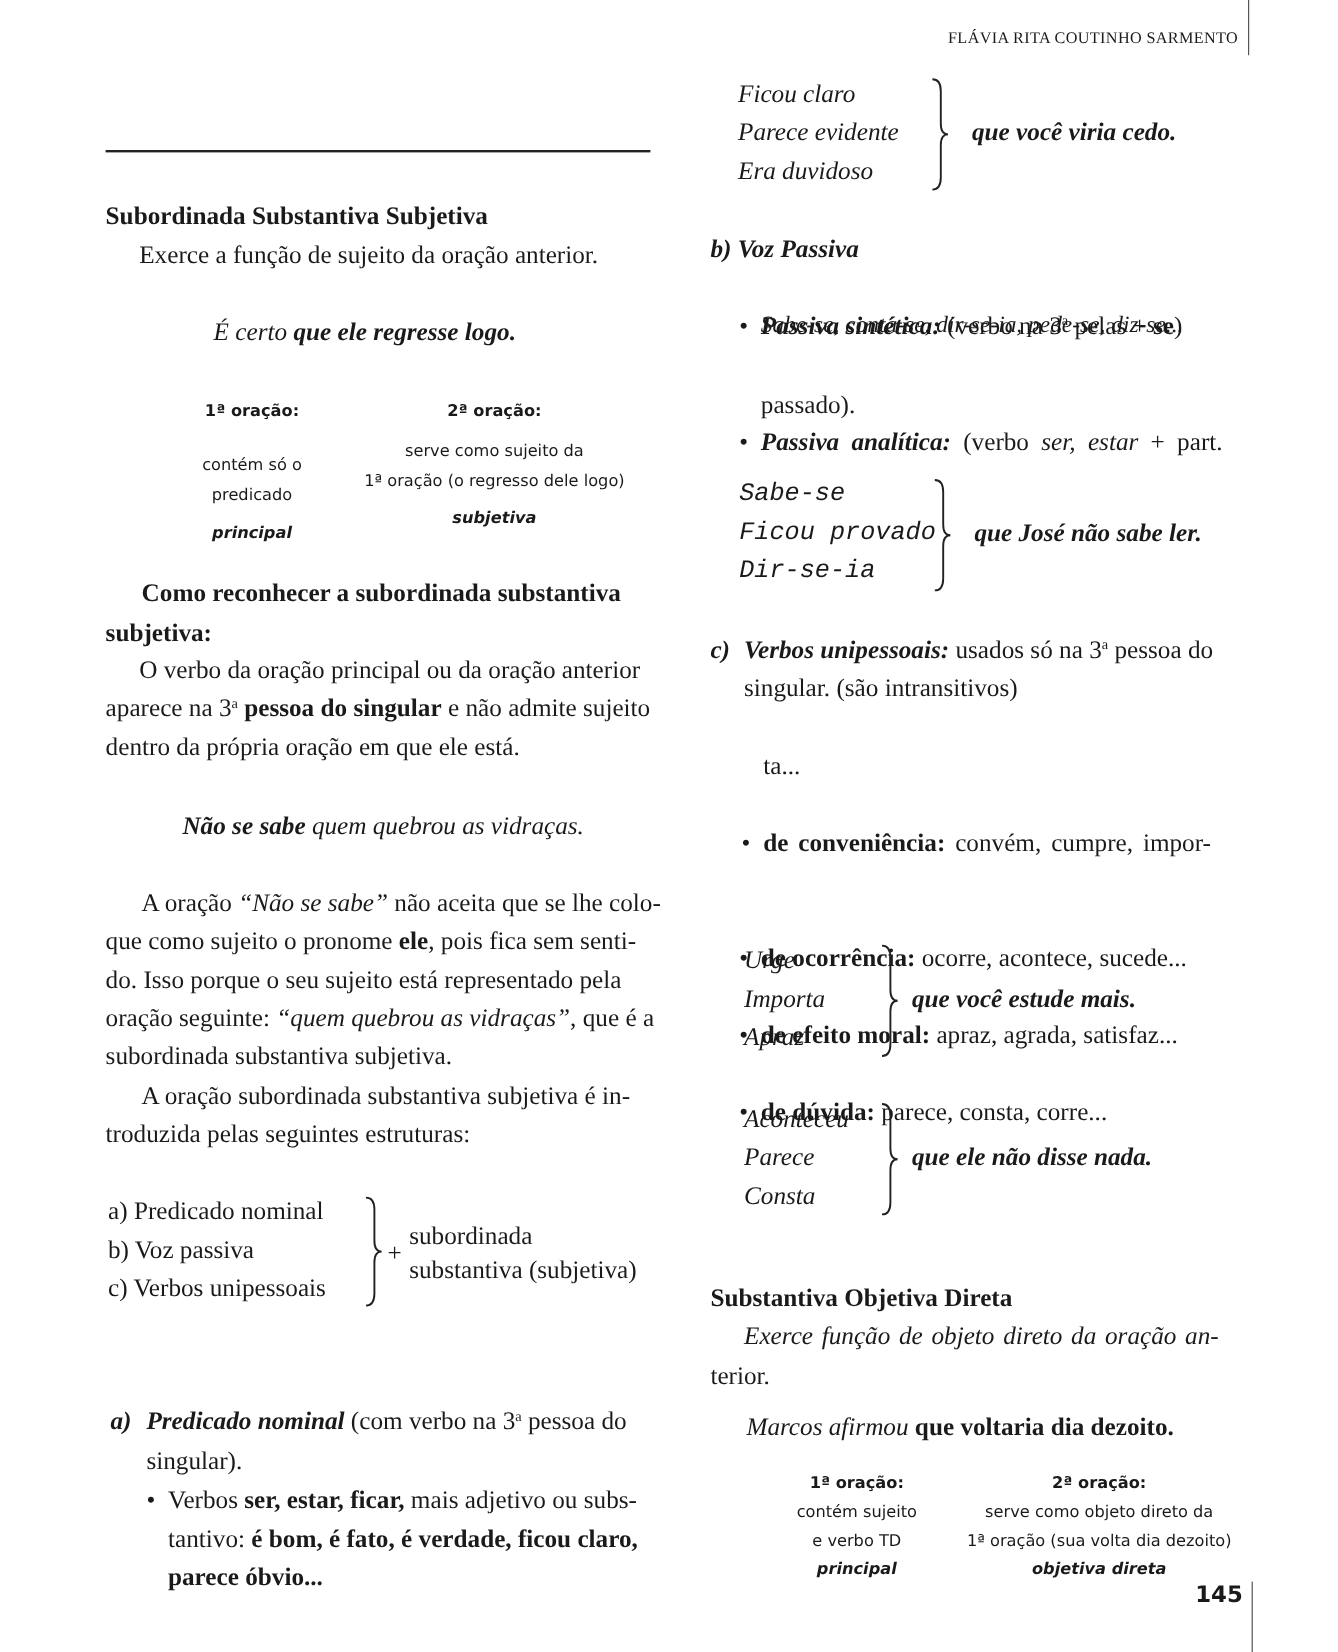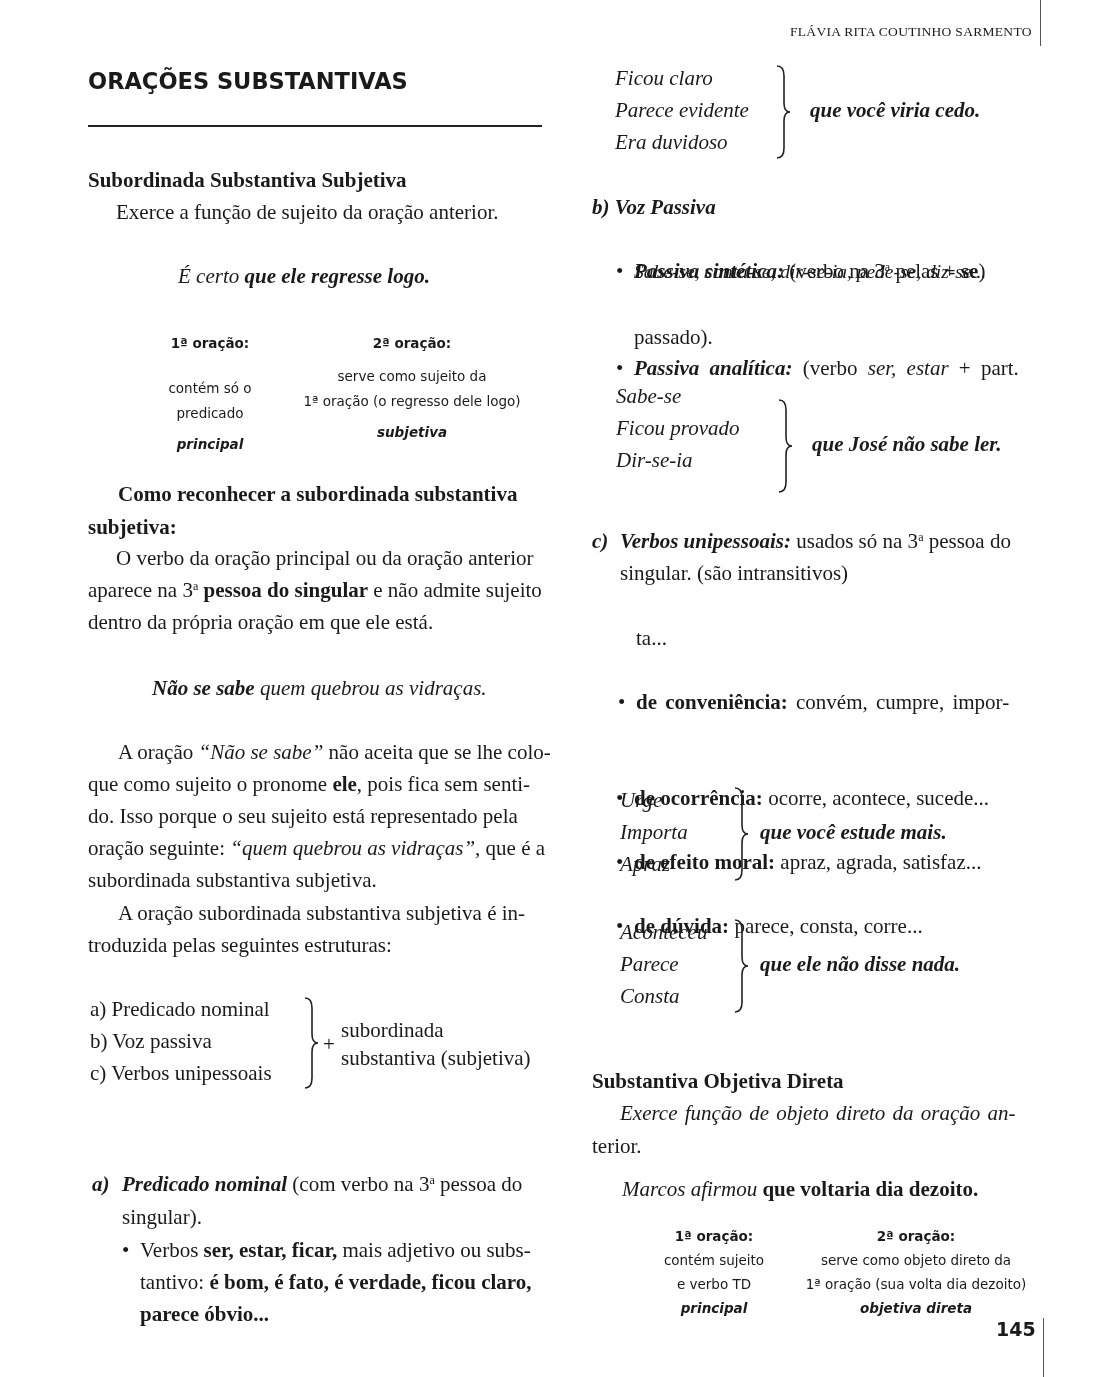--- a/index.html
+++ b/index.html
@@ -26,21 +26,20 @@
   .bullet { position: relative; }
   sup { font-size: 12px; vertical-align: 7px; line-height: 0; }
 </style>
 </head>
 <body>
 
 <div class="abs running-head">FLÁVIA RITA COUTINHO SARMENTO</div>
 <div class="abs head-rule"></div>
 
 <div class="abs title">
-  <div>ORAÇÕES SUBSTANTIVAS</div>
 </div>
 <div class="abs title-rule"></div>
 
 <div class="abs body b" style="left:88px; top:164px;">Subordinada Substantiva Subjetiva</div>
 <div class="abs body" style="left:116px; top:196px;">Exerce a função de sujeito da oração anterior.</div>
 
 <div class="abs body" style="left:178px; top:260px;text-align:center;">
   <span class="i">É certo</span>
   <span class="i b">que ele regresse logo.</span>
 </div>
@@ -127,21 +126,21 @@
 <div class="abs body i b" style="left:592px; top:191px;">b) Voz Passiva</div>
 <div class="abs body bullet" style="left:634px; top:223px;">
   <span class="i b">Passiva sintética:</span><span> (verbo na 3</span><sup>a</sup><span> pelas + </span><span class="b">se</span><span>)</span>
 </div>
 <div class="abs body i" style="left:634px; top:256px; font-size:19.5px;">Sabe-se, conta-se, dir-se-ia, pede-se, diz-se...</div>
 <div class="abs body bullet" style="left:634px; top:288px; word-spacing:5px;">
   <span class="i b">Passiva analítica:</span><span> (verbo </span><span class="i">ser, estar</span><span> + part.</span>
 </div>
 <div class="abs body" style="left:634px; top:321px;">passado).</div>
 
-<div class="abs brace-list" style="left:616px; top:380px;">
+<div class="abs brace-list" style="left:616px; top:397px;font-family:Liberation Mono, monospace;">
   <div>Sabe-se</div>
   <div>Ficou provado</div>
   <div>Dir-se-ia</div>
 </div>
 <svg class="abs" style="left:776px; top:398px;" width="20" height="96">
   <path d="M3 2 Q10 2 10 12 L10 39 Q10 48 16 48 Q10 48 10 57 L10 84 Q10 94 3 94" fill="none" stroke="#222" stroke-width="1.6"></path>
 </svg>
 <div class="abs body i b" style="left:812px; top:428px;">que José não sabe ler.</div>
 
 <div class="abs body i b" style="left:592px; top:525px;">c)</div>

